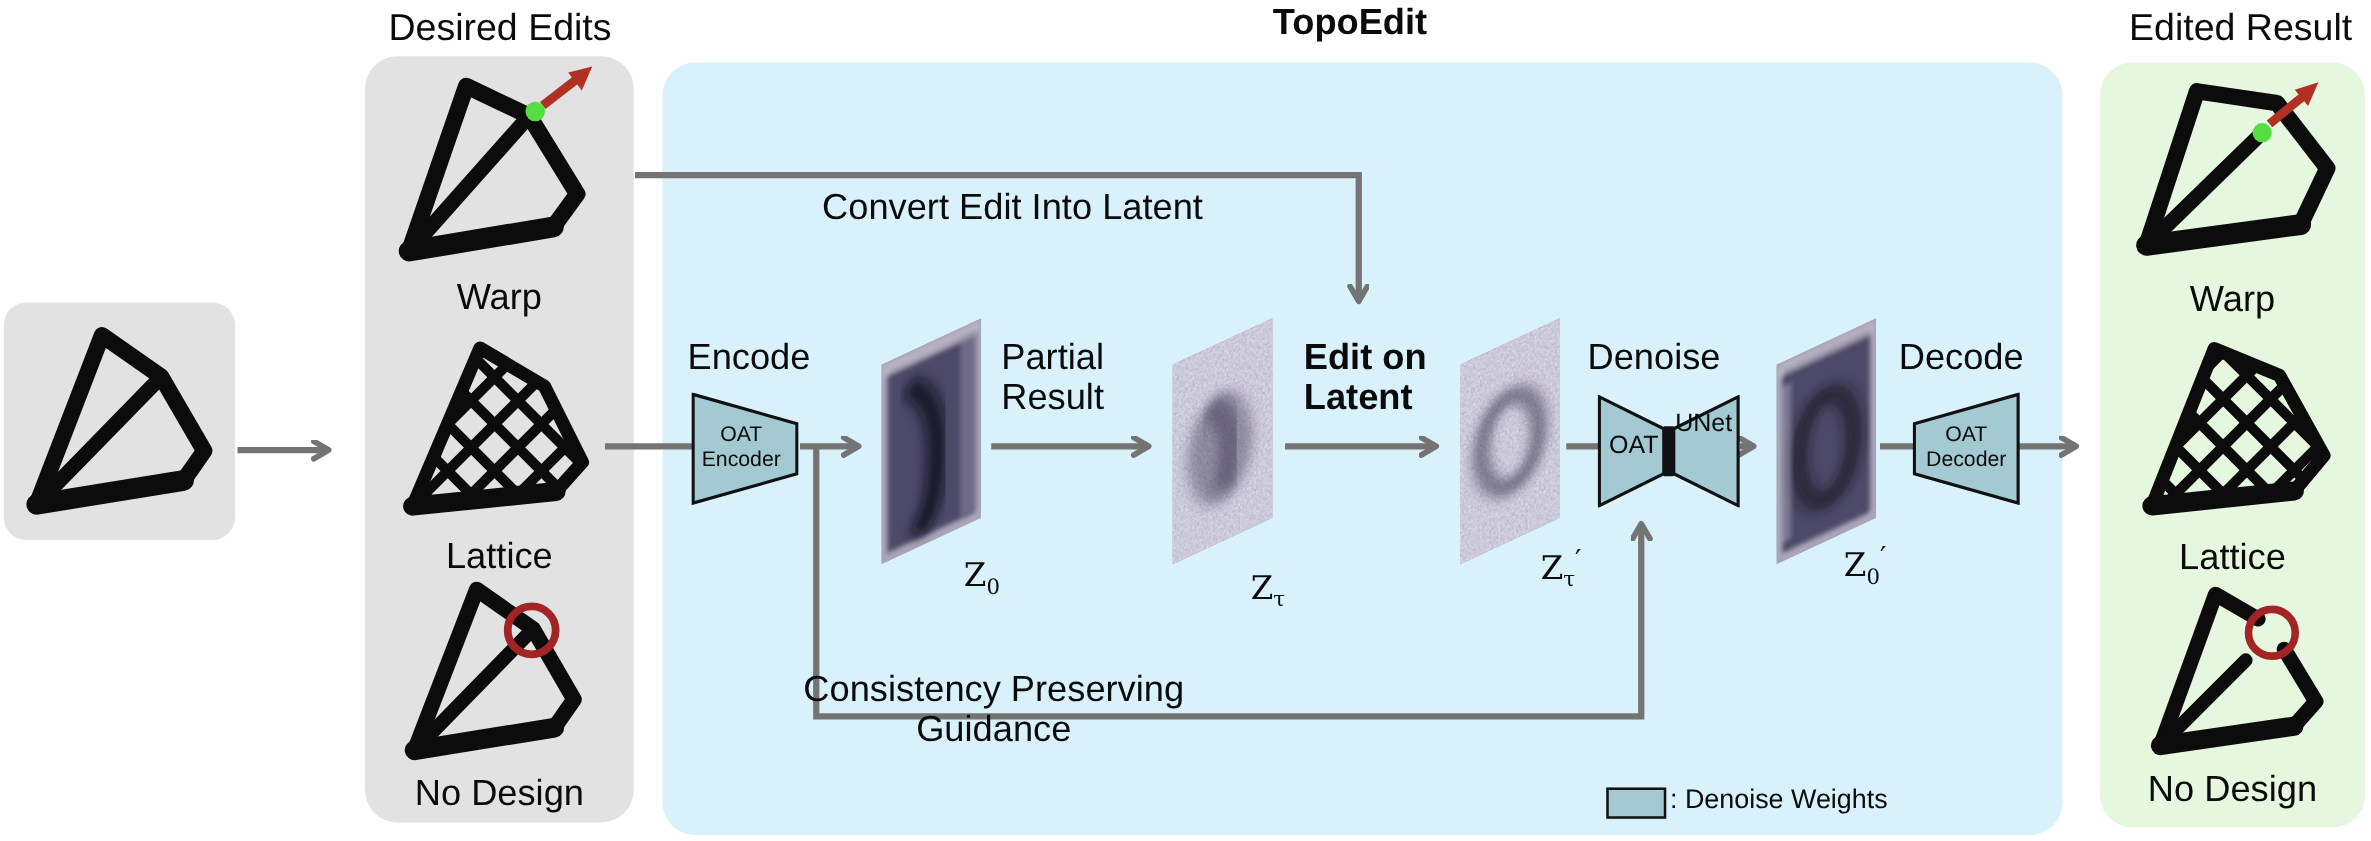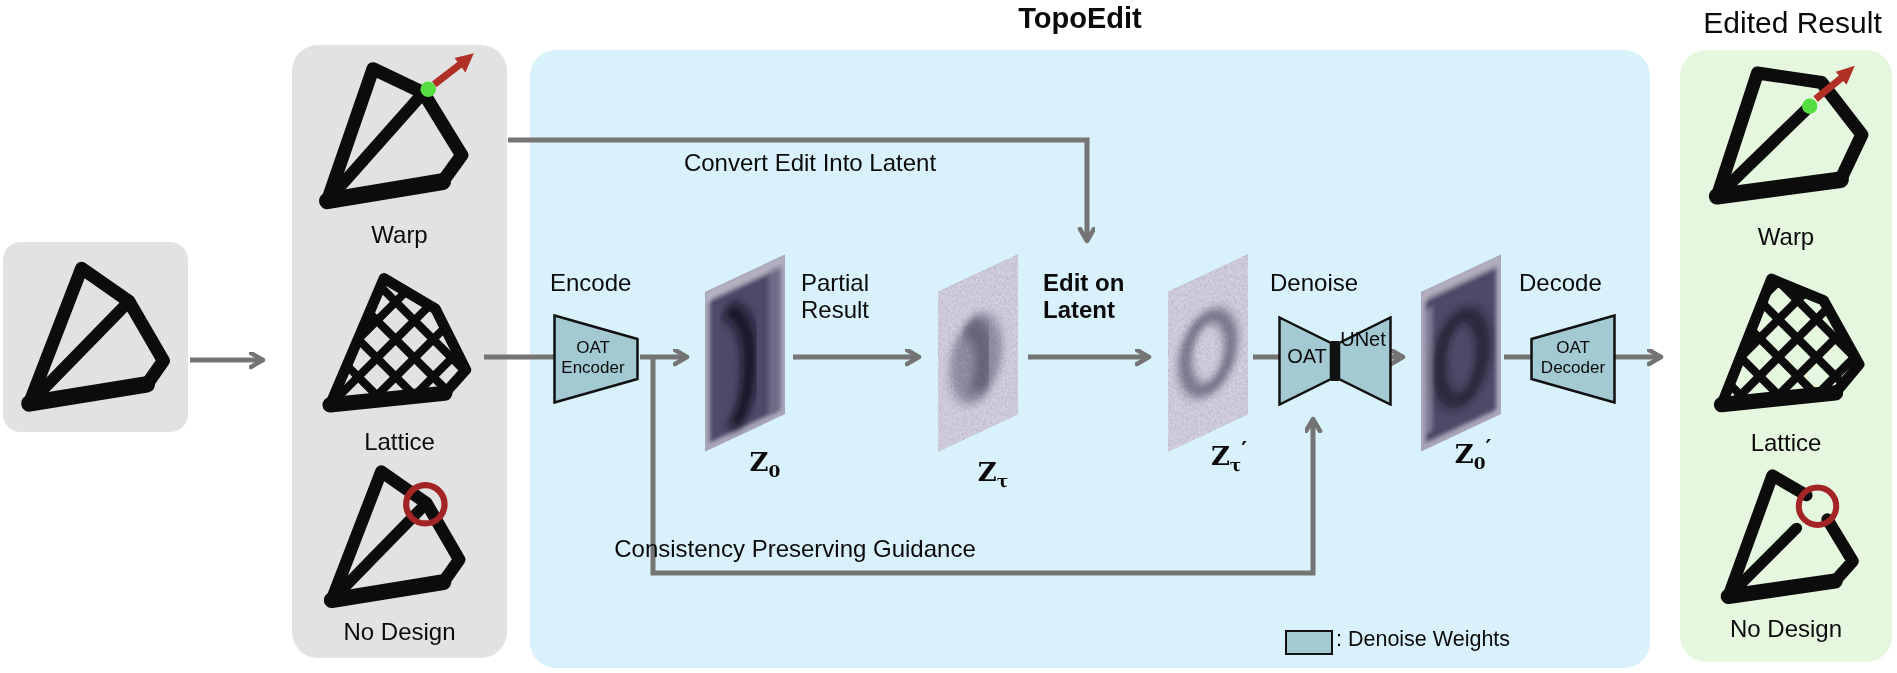--- a/index.html
+++ b/index.html
@@ -6,25 +6,25 @@
   .stage{position:relative;width:1897px;height:673px;background:#ffffff;overflow:hidden;
          font-family:"Liberation Sans",sans-serif;color:#0b0b0b;}
   .panel{position:absolute;border-radius:26px;}
   .panel-gray{background:#e2e2e2;}
   .panel-blue{background:#d9f1fa;}
   .panel-green{background:#e6f7df;}
   .lbl{position:absolute;line-height:1.12;}
   .ctr{text-align:center;}
   .two-line{white-space:pre-line;}
   .f30{font-size:30px;}
-  .f27{font-size:24px;}
+  .f27{font-size:29px;}
   .bold{font-weight:bold;}
   .module-text{font-size:17px;line-height:20px;text-align:center;white-space:pre-line;}
   .unet-text{font-size:20px;text-align:center;}
-  .zlab{position:absolute;font-family:"DejaVu Serif",serif;font-weight:bold;font-size:26px;text-align:center;}
+  .zlab{position:absolute;font-family:"DejaVu Serif",serif;font-weight:normal;font-size:26px;text-align:right;}
   .zsub{font-size:17px;vertical-align:-6px;}
   .zprime{font-size:22px;vertical-align:8px;}
   .latent{position:absolute;width:80px;height:160px;transform:skewY(-25deg);transform-origin:40px 80px;}
   .latent svg{display:block;width:80px;height:160px;}
   .legend-swatch{position:absolute;background:#a3c9d2;border:2px solid #111;}
   svg.fig{position:absolute;}
   .overlay{position:absolute;left:0;top:0;z-index:2;}
   .z3{z-index:3;}
   .z1{z-index:1;}
 </style>
@@ -73,20 +73,21 @@
       <path d="M653 357 V573 H1313 V420" marker-end="url(#arr)"></path>
       <path d="M793 357 H918" marker-end="url(#arr)"></path>
       <path d="M1028 357 H1148" marker-end="url(#arr)"></path>
       <path d="M1253 357 H1280"></path>
       <path d="M1392 357 H1402" marker-end="url(#arr)"></path>
       <path d="M1504 357 H1534"></path>
       <path d="M1615 357 H1660" marker-end="url(#arr)"></path>
     </g>
   </svg>
 
+  <div class="lbl f30 ctr z3" style="left:290px;top:6px;width:220px;">Desired Edits</div>
   <div class="lbl ctr bold z3" style="left:950px;top:2px;width:260px;font-size:29px;">TopoEdit</div>
   <div class="lbl f30 ctr z3" style="left:1688px;top:6px;width:209px;">Edited Result</div>
 
   <svg class="fig z3" style="left:14px;top:252px;" width="166" height="170" viewBox="0 0 140 140">
     <g stroke="#0c0c0c" fill="none" stroke-linejoin="round" stroke-linecap="round">
       <path d="M13 126 L57 12 L97 40 L126 90 L112 110 Z" stroke-width="11"></path>
       <path d="M13 126 L97 40" stroke-width="10"></path>
       <path d="M13 126 L112 110" stroke-width="14"></path>
     </g>
   </svg>

